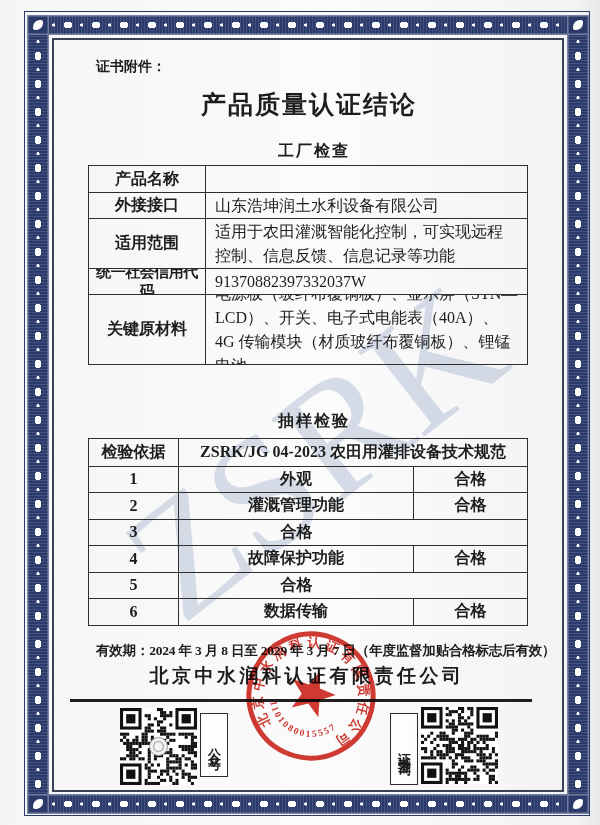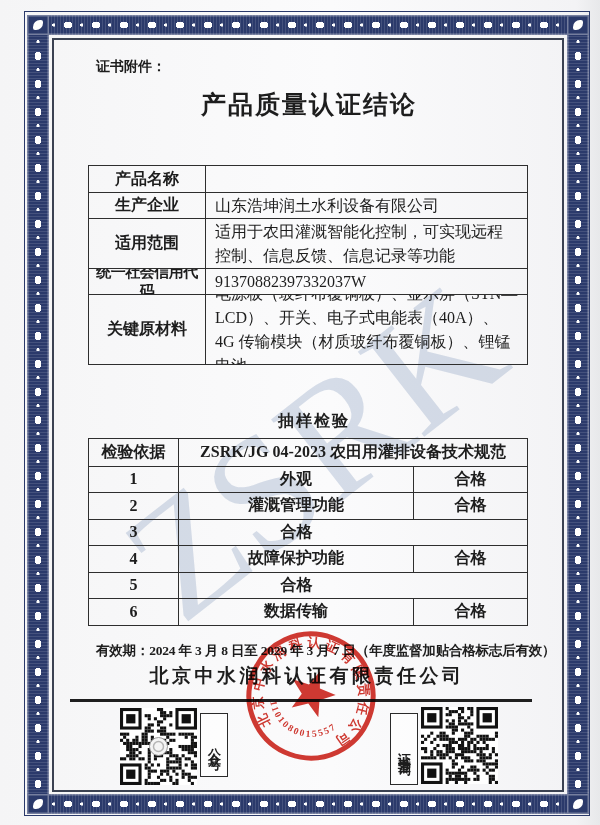--- a/index.html
+++ b/index.html
@@ -93,27 +93,28 @@
   <div class="band-corner bc-bl"></div>
   <div class="band-corner bc-br"></div>
   <div class="inner-frame"></div>
 
   <div class="content">
 
     <div class="watermark">ZSRK</div>
 
     <div class="attachment">证书附件：</div>
     <div class="doc-title">产品质量认证结论</div>
+    <div class="sec-title sec-factory">工厂检查</div>
 
     <div class="tbl table1">
       <div class="trow t1 r26">
         <div class="cell clabel">产品名称</div>
       </div>
       <div class="trow t1 r26">
-        <div class="cell clabel">生产企业</div>
+        <div class="cell clabel">外接接口</div>
         <div class="cell cvalue">山东浩坤润土水利设备有限公司</div>
       </div>
       <div class="trow t1 r50">
         <div class="cell clabel">适用范围</div>
         <div class="cell cvalue">适用于农田灌溉智能化控制，可实现远程控制、信息反馈、信息记录等功能</div>
       </div>
       <div class="trow t1 r26">
         <div class="cell clabel tight">统一社会信用代码</div>
         <div class="cell cvalue">91370882397332037W</div>
       </div>

